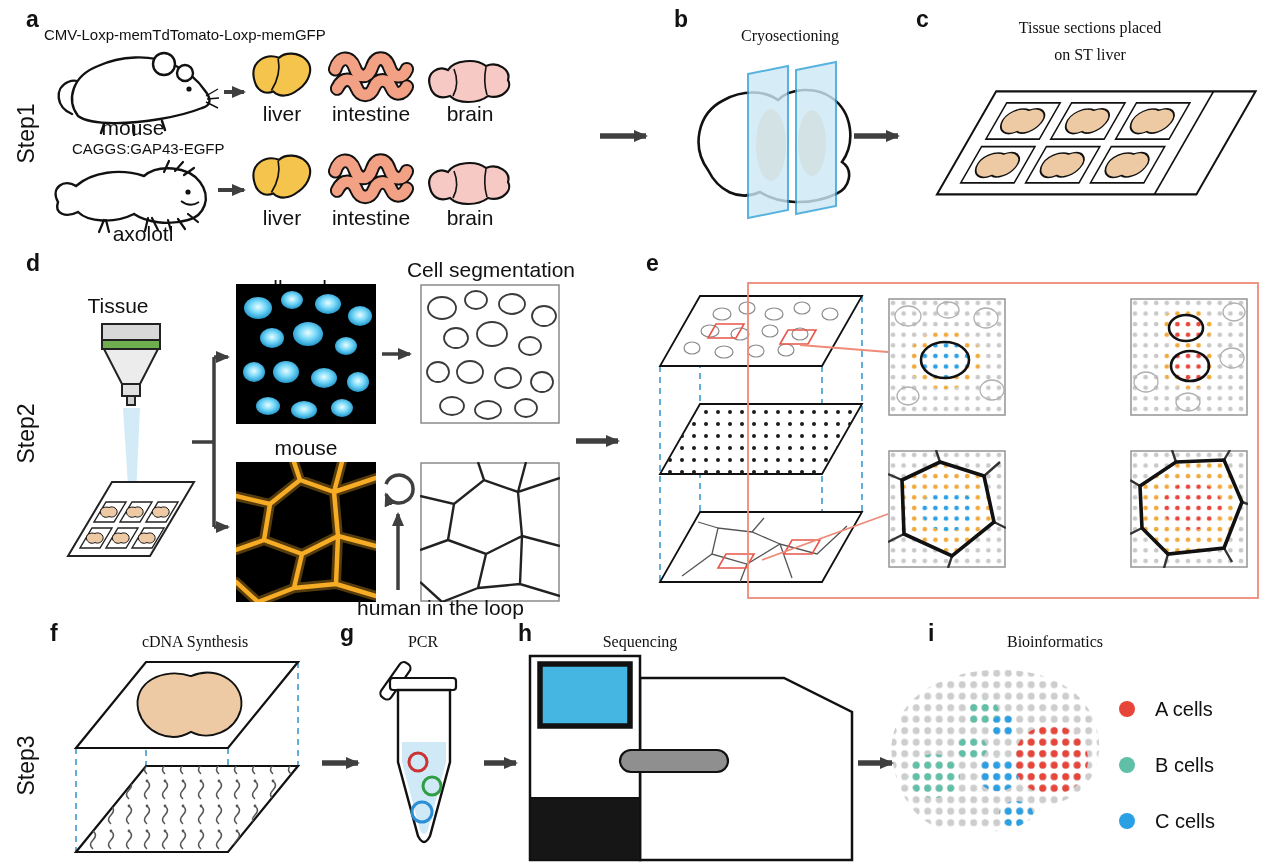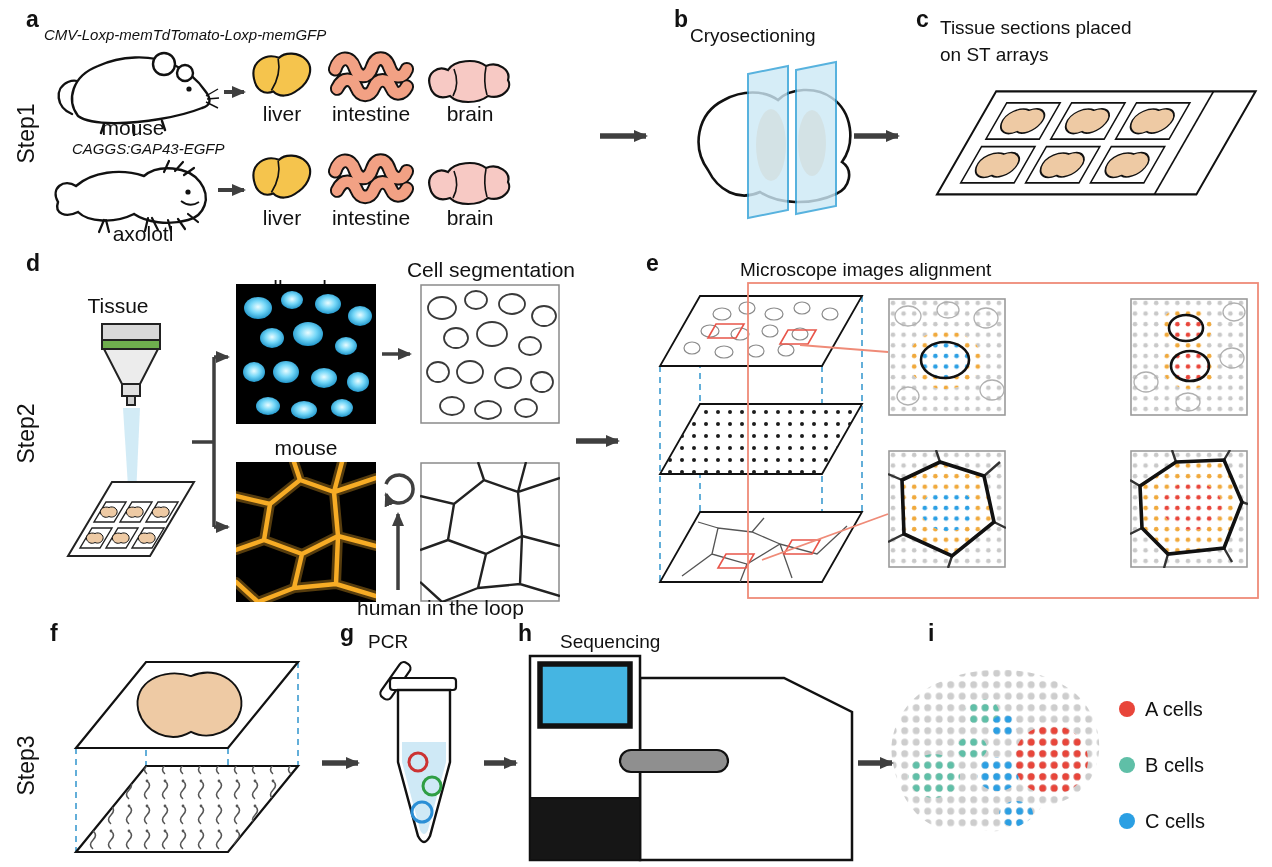--- a/index.html
+++ b/index.html
@@ -1,25 +1,25 @@
 <!DOCTYPE html>
 <html><head>
 <meta charset="utf-8">
 <style>
   html,body { margin:0; padding:0; background:#fff; }
   .fig { position:relative; width:1272px; height:867px; background:#fff;
          font-family:"Liberation Sans", sans-serif; color:#111; overflow:hidden; }
   .abs { position:absolute; }
   .letter { font-weight:700; font-size:23px; }
-  .title { font-size:19px; line-height:27px; }
+  .title { font-size:16px; text-align:center; line-height:27px;font-family:Liberation Serif, serif; }
   .lbl { font-size:21px; text-align:center; }
-  .geno { font-style:italic; font-size:15px; white-space:nowrap; }
+  .geno { font-size:15px; white-space:nowrap; }
   .step { position:absolute; width:84px; text-align:center; font-size:23px;
           transform:rotate(-90deg); }
-  .legend-row { display:flex; align-items:center; gap:9px; height:38px;
+  .legend-row { display:flex; align-items:center; gap:19px; height:38px;
                 margin-bottom:18px; font-size:20px; }
   svg { display:block; }
 </style>
 </head>
 <body>
 
 <div class="fig">
 
   <svg width="0" height="0" style="position:absolute">
     <defs>
@@ -154,21 +154,21 @@
     <path d="M20,118 C4,96 8,62 36,48 C54,38 76,38 90,48 C102,36 128,34 144,46 C164,60 168,90 154,110 C166,118 162,136 148,142 C122,154 90,152 72,140 C50,150 30,138 20,118 Z" fill="#fff" stroke="#111" stroke-width="2.6"></path>
     <ellipse cx="83" cy="93" rx="15" ry="36" fill="#eecaa4"></ellipse>
     <path d="M60,22 L100,14 L100,158 L60,166 Z" fill="#cde9f6" opacity="0.8" stroke="#2e9fd6" stroke-width="2"></path>
     <ellipse cx="124" cy="91" rx="14" ry="33" fill="#eecaa4"></ellipse>
     <path d="M108,18 L148,10 L148,154 L108,162 Z" fill="#cde9f6" opacity="0.8" stroke="#2e9fd6" stroke-width="2"></path>
   </svg>
 
   <div class="abs letter" style="left:916px;top:6px">c</div>
   <div class="abs title" style="left:940px;top:14px;width:300px">
     <div>Tissue sections placed</div>
-    <div>on ST arrays</div>
+    <div>on ST liver</div>
   </div>
   <svg class="abs" style="left:925px;top:78px" width="335" height="124" viewBox="0 0 350 130">
     <g transform="matrix(1,0,-0.574,1,70,0)">
       <rect x="12" y="14" width="272" height="108" fill="#fff" stroke="#111" stroke-width="2.4"></rect>
       <line x1="240" y1="14" x2="240" y2="122" stroke="#111" stroke-width="2"></line>
       <g stroke="#111" stroke-width="1.8" fill="#fff">
         <rect x="30" y="26" width="56" height="38"></rect>
           <rect x="98" y="26" width="56" height="38"></rect>
           <rect x="166" y="26" width="56" height="38"></rect>
         <rect x="30" y="72" width="56" height="38"></rect>
@@ -232,21 +232,20 @@
     <use href="#memNet" stroke="#f7ac25" stroke-width="10" opacity="0.35" stroke-linejoin="round" stroke-linecap="round"></use>
     <use href="#memNet" stroke="#f7ac25" stroke-width="4.5" stroke-linejoin="round" stroke-linecap="round"></use>
   </svg>
   <svg class="abs" style="left:420px;top:462px" width="140" height="140" viewBox="0 0 140 140">
     <rect x="1" y="1" width="138" height="138" fill="#fff" stroke="#8a8a8a" stroke-width="1.5"></rect>
     <use href="#memNet" stroke="#222" stroke-width="2.4"></use>
   </svg>
   <div class="abs lbl" style="left:348px;top:596px;width:185px">human in the loop</div>
 
   <div class="abs letter" style="left:646px;top:250px">e</div>
-  <div class="abs title" style="left:740px;top:256px;width:330px">Microscope images alignment</div>
 
   <svg class="abs" style="left:652px;top:286px" width="218" height="308" viewBox="0 0 218 308">
     <g stroke="#3d9bd0" stroke-width="1.6" stroke-dasharray="6 5">
       <line x1="8" y1="80" x2="8" y2="296"></line>
         <line x1="170" y1="80" x2="170" y2="296"></line>
       <line x1="48" y1="10" x2="48" y2="226"></line>
         <line x1="210" y1="10" x2="210" y2="226"></line>
     </g>
     <g>
       <path d="M8,80 L170,80 L210,10 L48,10 Z" fill="#fff" stroke="#111" stroke-width="1.8"></path>
@@ -377,20 +376,21 @@
     <rect width="118" height="118" fill="url(#pGray)"></rect>
     <path d="M10,36 L0,30 M46,12 L42,0 M94,10 L100,0 M112,52 L118,54 M94,98 L102,112 M38,104 L34,118 M12,78 L0,84" stroke="#333" stroke-width="2.4" fill="none"></path>
     <path d="M10,36 L46,12 L94,10 L112,52 L94,98 L38,104 L12,78 Z" fill="#fff"></path>
     <rect width="118" height="118" fill="url(#pYellow)" clip-path="url(#c-br-p)"></rect>
     <ellipse cx="62" cy="56" rx="30" ry="24" fill="#fff"></ellipse>
     <rect width="118" height="118" fill="url(#pRed)" clip-path="url(#c-br-r)"></rect>
     <path d="M10,36 L46,12 L94,10 L112,52 L94,98 L38,104 L12,78 Z" fill="none" stroke="#111" stroke-width="3.6"></path>
   </svg>
 
   <div class="abs letter" style="left:50px;top:620px">f</div>
+  <div class="abs title" style="left:95px;top:628px;width:200px">cDNA Synthesis</div>
   <svg class="abs" style="left:66px;top:652px" width="248" height="212" viewBox="0 0 248 212">
     <g stroke="#3d9bd0" stroke-width="1.6" stroke-dasharray="6 5">
       <line x1="10" y1="96" x2="10" y2="200"></line>
         <line x1="162" y1="96" x2="162" y2="200"></line>
       <line x1="232" y1="10" x2="232" y2="114"></line>
         <line x1="80" y1="10" x2="80" y2="114"></line>
     </g>
     <path d="M10,96 L162,96 L232,10 L80,10 Z" fill="#fff" stroke="#111" stroke-width="2.2"></path>
     <use href="#bean" transform="translate(125,52) scale(3.1)" fill="#eecaa4" stroke="#111" stroke-width="0.6"></use>
     <path d="M10,200 L162,200 L232,114 L80,114 Z" fill="#fff" stroke="#111" stroke-width="2.2"></path>
@@ -415,20 +415,21 @@
   <div class="abs title" style="left:560px;top:628px;width:160px">Sequencing</div>
   <svg class="abs" style="left:522px;top:648px" width="335" height="216" viewBox="0 0 335 216">
     <path d="M118,30 L262,30 L330,64 L330,212 L118,212 Z" fill="#fff" stroke="#111" stroke-width="2.5"></path>
     <rect x="8" y="8" width="110" height="204" fill="#fff" stroke="#111" stroke-width="2.5"></rect>
     <rect x="18" y="16" width="90" height="62" fill="#45b5e2" stroke="#111" stroke-width="5.5"></rect>
     <rect x="8" y="150" width="110" height="62" fill="#161616" stroke="#111" stroke-width="2"></rect>
     <rect x="98" y="102" width="108" height="22" rx="11" fill="#8f8f8f" stroke="#111" stroke-width="2.2"></rect>
   </svg>
 
   <div class="abs letter" style="left:928px;top:620px">i</div>
+  <div class="abs title" style="left:965px;top:628px;width:180px">Bioinformatics</div>
   <svg class="abs" style="left:876px;top:656px" width="235" height="208" viewBox="0 0 235 208">
     <defs>
       <clipPath id="c-brain">
           <path d="M18,112 C8,78 28,40 64,26 C102,8 156,10 189,30 C216,46 230,80 220,110 C214,132 192,148 166,150 C152,172 122,182 96,170 C60,184 28,158 18,112 Z"></path>
         </clipPath>
     </defs>
     <g clip-path="url(#c-brain)">
       <rect width="235" height="208" fill="url(#bGray)"></rect>
       <ellipse cx="58" cy="120" rx="26" ry="22" fill="url(#bTeal)"></ellipse>
       <ellipse cx="106" cy="56" rx="17" ry="13" fill="url(#bTeal)"></ellipse>

